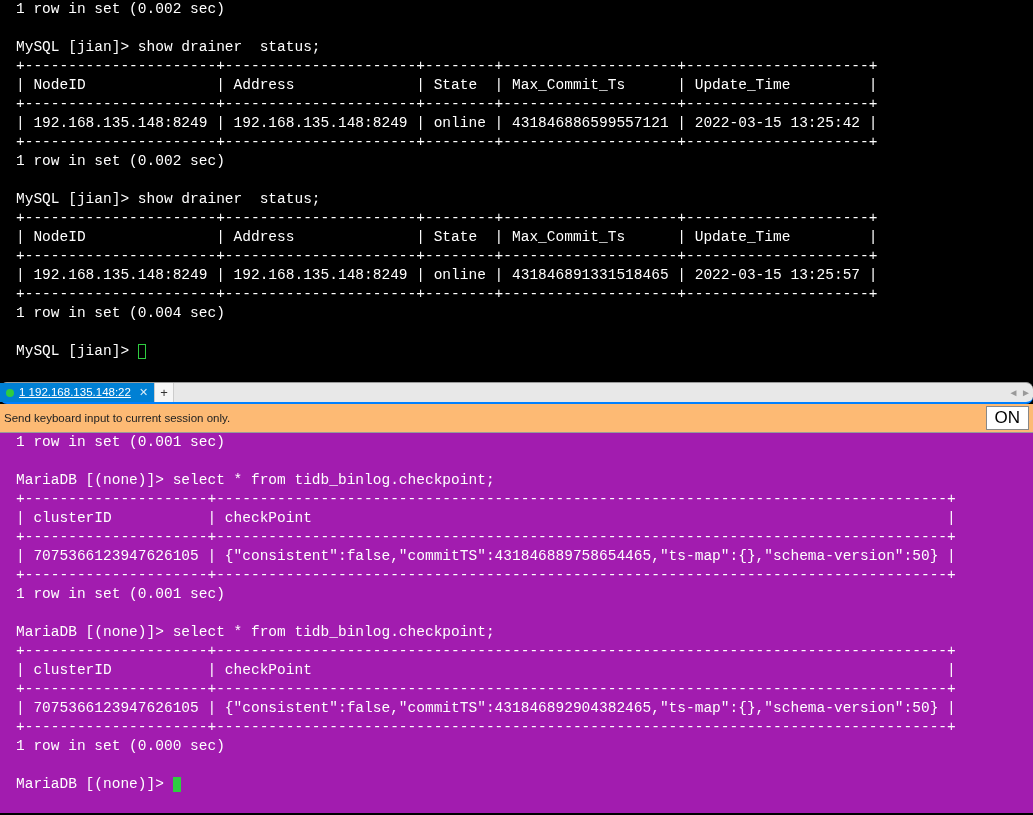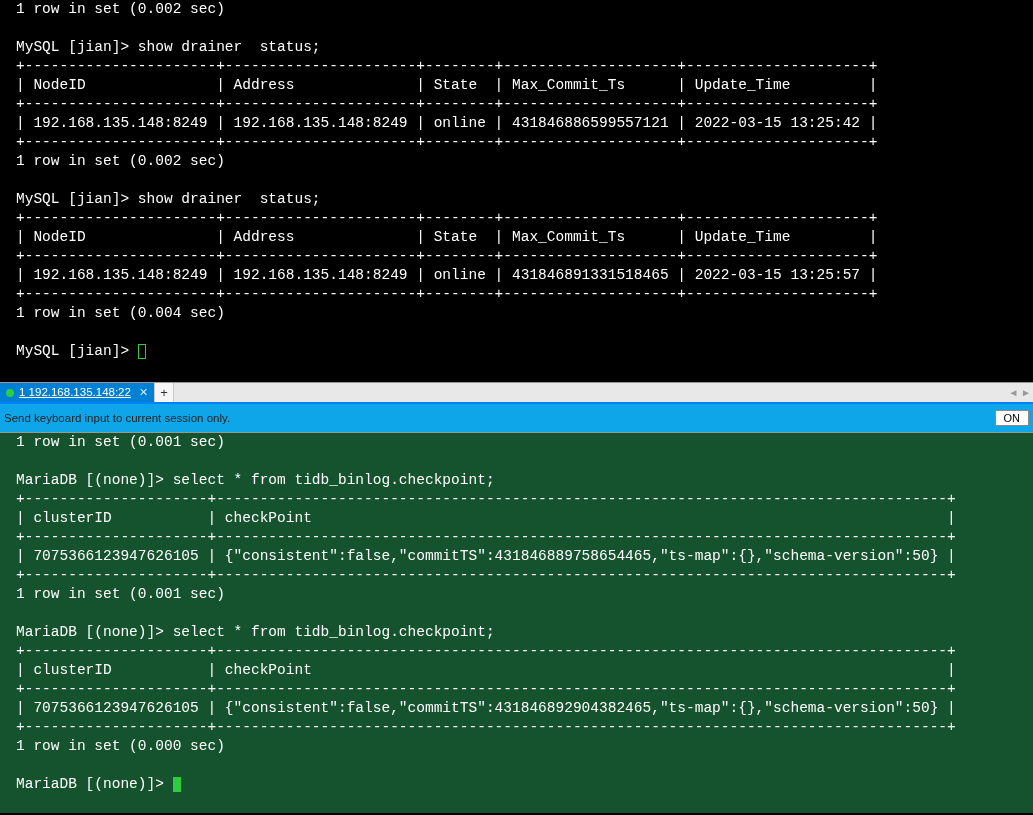--- a/index.html
+++ b/index.html
@@ -8,29 +8,30 @@
     font-family:"Courier New",Consolas,monospace;
     font-size:14.5px;
     line-height:19px;
     color:#fff;
     width:1033px;
     height:815px;
     overflow:hidden;
   }
   .term { white-space:pre; padding:0 16px; }
   .pane-top { height:382px; background:#000; }
-  .pane-bottom { height:380px; background:#14532d; }
+  .pane-bottom { height:380px; background:#a21caf; }
   .tab-bar {
     height:22px;
     background:#e8e8e8;
     border-top:1px solid #999;
     border-bottom:2px solid #0080ff;
     display:flex;
     align-items:stretch;
     position:relative;
+    border-radius:7px;
   }
   .tab {
     background:#0080d4;
     color:#fff;
     font-family:Tahoma,Arial,sans-serif;
     font-size:11.5px;
     display:flex;
     align-items:center;
     padding:0 6px;
     gap:5px;
@@ -40,36 +41,36 @@
   .tab .close { font-size:11px; opacity:.85; padding-left:3px; }
   .tab-add {
     width:20px; display:flex; align-items:center; justify-content:center;
     background:#f6f6f6; border:1px solid #ccc; border-top:none; border-bottom:none;
     font-family:Arial,sans-serif; font-size:13px; color:#333;
   }
   .tab-nav { position:absolute; right:2px; top:0; height:100%; display:flex; align-items:center; gap:2px;
     font-family:Arial,sans-serif; font-size:10px; color:#999;}
   .info-bar {
     height:29px;
-    background:#0ea5e9;
+    background:#fdba74;
     border-bottom:1px solid #999;
     display:flex;
     align-items:center;
     justify-content:space-between;
     padding:0 4px;
     font-family:Tahoma,Arial,sans-serif;
     font-size:11.5px;
     color:#222;
   }
   .on-btn {
     background:#fff;
     border:1px solid #888;
     padding:1px 8px;
     font-family:Tahoma,Arial,sans-serif;
-    font-size:11px;
+    font-size:17px;
   }
   .cursor-block {
     display:inline-block; width:8px; height:15px;
     background:#2ecc40; vertical-align:text-bottom;
   }
   .cursor-hollow {
     display:inline-block; width:8px; height:15px;
     border:1px solid #2ecc40; vertical-align:text-bottom;
   }
 </style>

